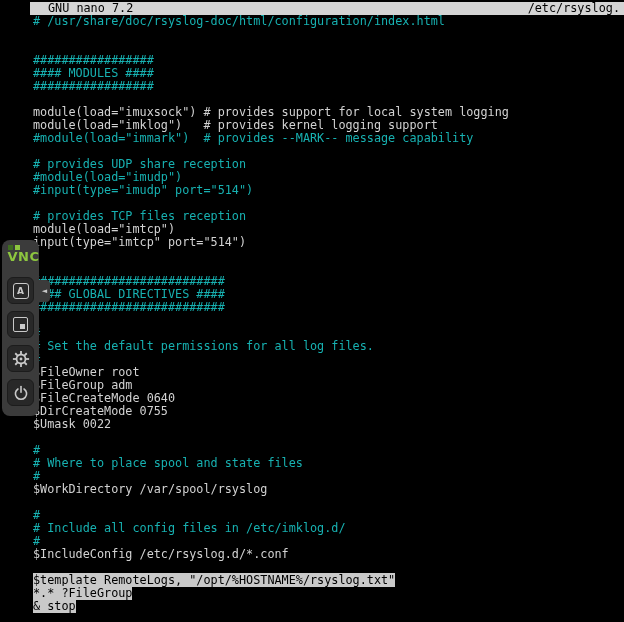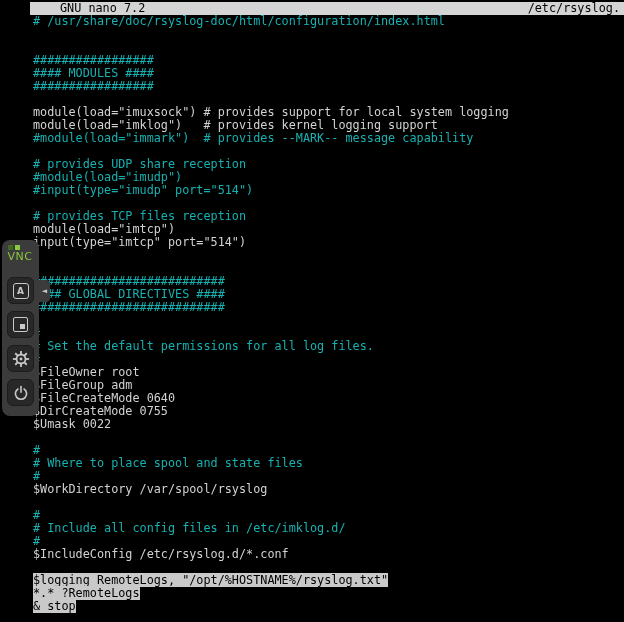--- a/index.html
+++ b/index.html
@@ -30,21 +30,21 @@
     height: 13px;
     background: #d4d4d4;
     color: #000000;
     font-size: 11.8px;
     line-height: 13px;
     display: flex;
     justify-content: space-between;
     white-space: pre;
     overflow: hidden;
   }
-  .tb-app { padding-left: 30px; }
+  .tb-app { padding-left: 18px; }
   .tb-file { padding-right: 4px; }
   .lines {
     padding-left: 3px;
   }
   .line {
     height: 13px;
     line-height: 13px;
     font-size: 11.8px;
     white-space: pre;
   }
@@ -75,22 +75,22 @@
     margin-bottom: 4px;
     cursor: grab;
   }
   .logo-squares { display: flex; gap: 2px; padding-left: 2px; }
   .logo-squares .sq { width: 5px; height: 5px; display: inline-block; }
   .sq1 { background: #3e6b21; }
   .sq2 { background: #8dc63f; }
   .logo-text {
     color: #8dc63f;
     font-family: "DejaVu Sans", sans-serif;
-    font-weight: normal;
-    font-size: 11px;
+    font-weight: bold;
+    font-size: 13px;
     letter-spacing: 0.5px;
     padding-left: 2px;
     line-height: 14px;
   }
   .vnc-btn {
     width: 27px;
     height: 27px;
     margin-bottom: 7px;
     background: #282828;
     border: 1px solid #1c1c1c;
@@ -194,22 +194,22 @@
         <div class="line comment"><span>#</span></div>
         <div class="line comment"><span># Where to place spool and state files</span></div>
         <div class="line comment"><span>#</span></div>
         <div class="line code"><span>$WorkDirectory /var/spool/rsyslog</span></div>
         <div class="line blank"><span></span></div>
         <div class="line comment"><span>#</span></div>
         <div class="line comment"><span># Include all config files in /etc/imklog.d/</span></div>
         <div class="line comment"><span>#</span></div>
         <div class="line code"><span>$IncludeConfig /etc/rsyslog.d/*.conf</span></div>
         <div class="line blank"><span></span></div>
-        <div class="line selected"><span>$logging RemoteLogs, "/opt/%HOSTNAME%/rsyslog.txt"</span></div>
-        <div class="line selected"><span>*.* ?RemoteLogs</span></div>
+        <div class="line selected"><span>$template RemoteLogs, "/opt/%HOSTNAME%/rsyslog.txt"</span></div>
+        <div class="line selected"><span>*.* ?FileGroup</span></div>
         <div class="line selected"><span>&amp; stop</span></div>
       </div>
   </div>
 
   <div class="vnc-toolbar">
     <div class="vnc-logo">
       <div class="logo-squares">
         <span class="sq sq1"></span>
         <span class="sq sq2"></span>
       </div>

